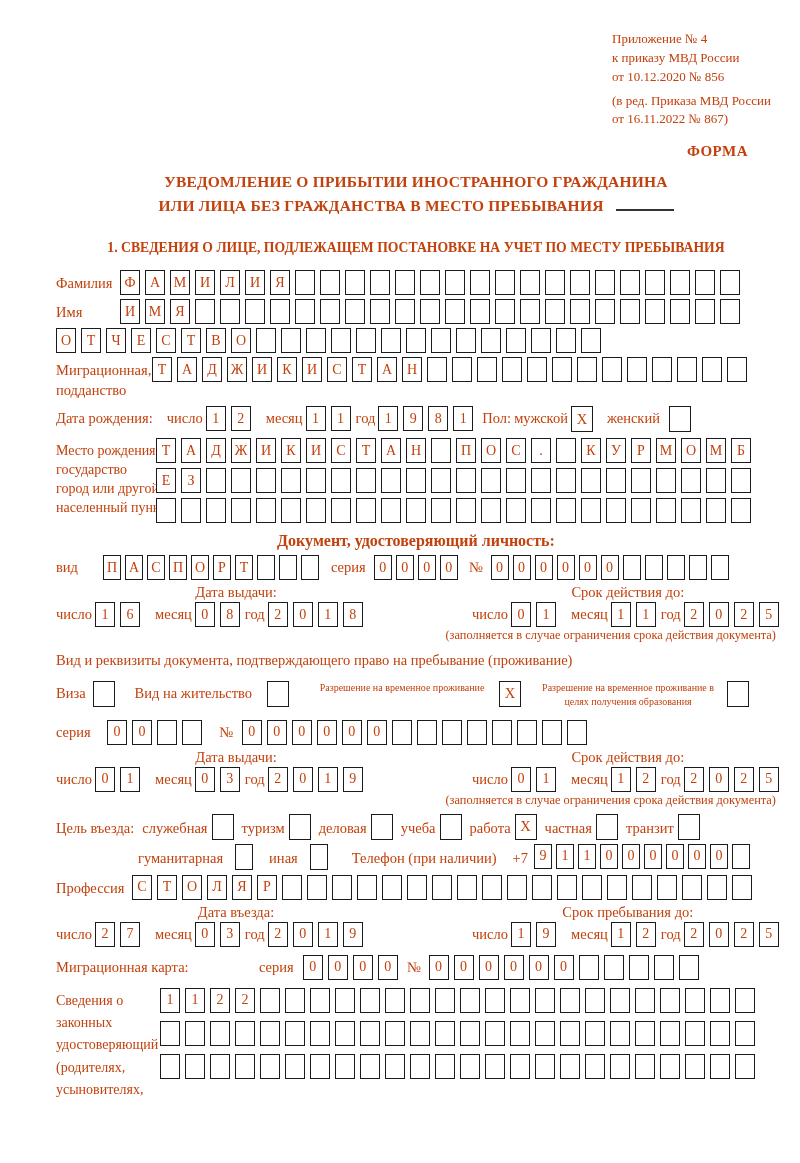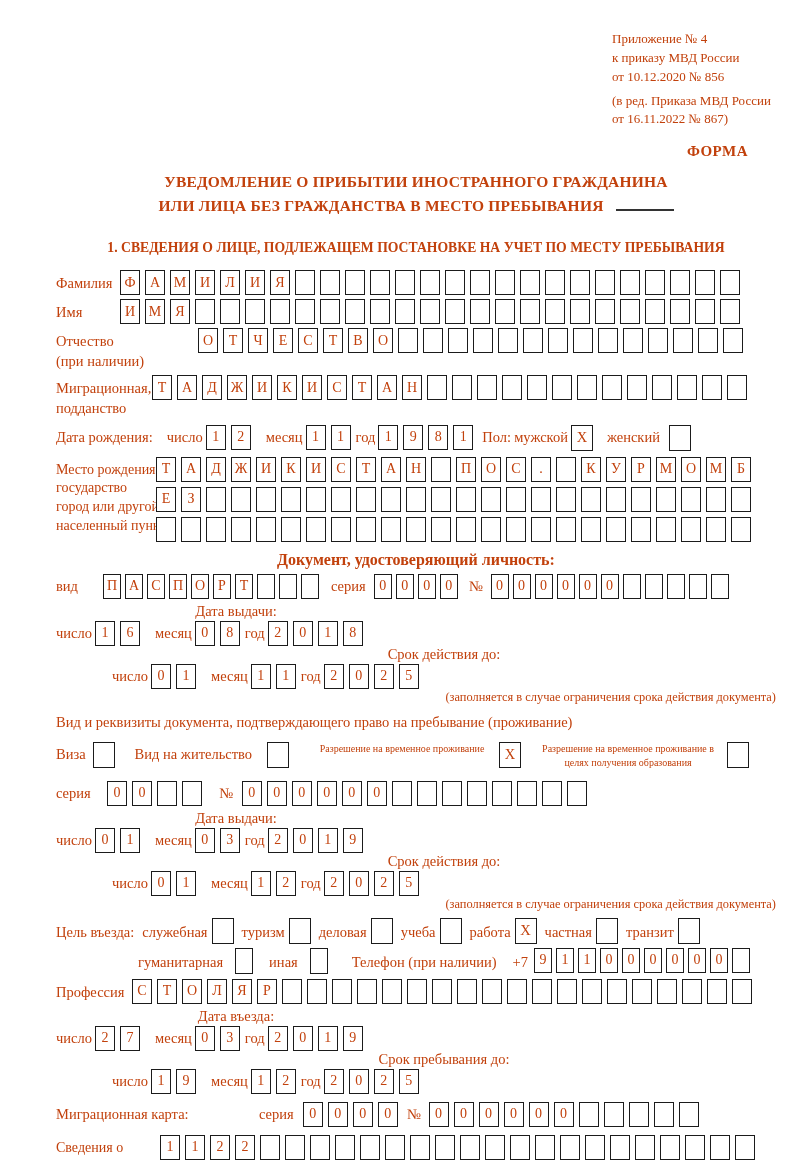--- a/index.html
+++ b/index.html
@@ -23,21 +23,21 @@
     box-sizing:border-box; flex:none; display:inline-flex; align-items:center; justify-content:center;
     width:20px; height:25px; border:1.9px solid #1b1b1b; margin-right:5px;
     font-size:14px; line-height:1; background:#fff;
   }
   .tight .cbox { width:18px; margin-right:4px; }
   .ckbox { width:22px; height:26px; margin-right:0; font-size:14.5px; }
   .rows > .boxes { margin-bottom:5px; }
 
   .dlbl { font-size:14.5px; padding-top:4px; margin-right:3px; white-space:nowrap; }
   .dgap { margin-left:10px; }
-  .daterow { display:flex; margin-top:2px;flex-direction:column; }
+  .daterow { display:flex; margin-top:2px; }
   .dcol { flex:none; }
   .dcol-l { width:360px; }
   .dcol-r { margin-left:56px; }
   .dhead { text-align:center; font-size:14.5px; margin-bottom:1px; }
   .dline { display:flex; }
   .note { font-size:12.4px; text-align:right; margin-top:1px; margin-bottom:6px; }
   .chead { text-align:center; font-weight:bold; font-size:16px; margin:4px 0 5px 0; }
   .intro { font-size:14.5px; line-height:1.6; }
   .optrow { margin-top:8px; margin-bottom:10px; }
   .optblock { font-size:10px; text-align:center; line-height:1.45; }
@@ -125,24 +125,20 @@
         <span class="cbox"></span>
         <span class="cbox"></span>
         <span class="cbox"></span>
         <span class="cbox"></span>
         <span class="cbox"></span>
         <span class="cbox"></span>
       </div>
   </div>
 
   <div class="frow">
-    <div class="flabel" style="width:142px">
-      <div>Отчество</div>
-      <div>(при наличии)</div>
-    </div>
     <div class="boxes">
         <span class="cbox">О</span>
         <span class="cbox">Т</span>
         <span class="cbox">Ч</span>
         <span class="cbox">Е</span>
         <span class="cbox">С</span>
         <span class="cbox">Т</span>
         <span class="cbox">В</span>
         <span class="cbox">О</span>
         <span class="cbox"></span>

